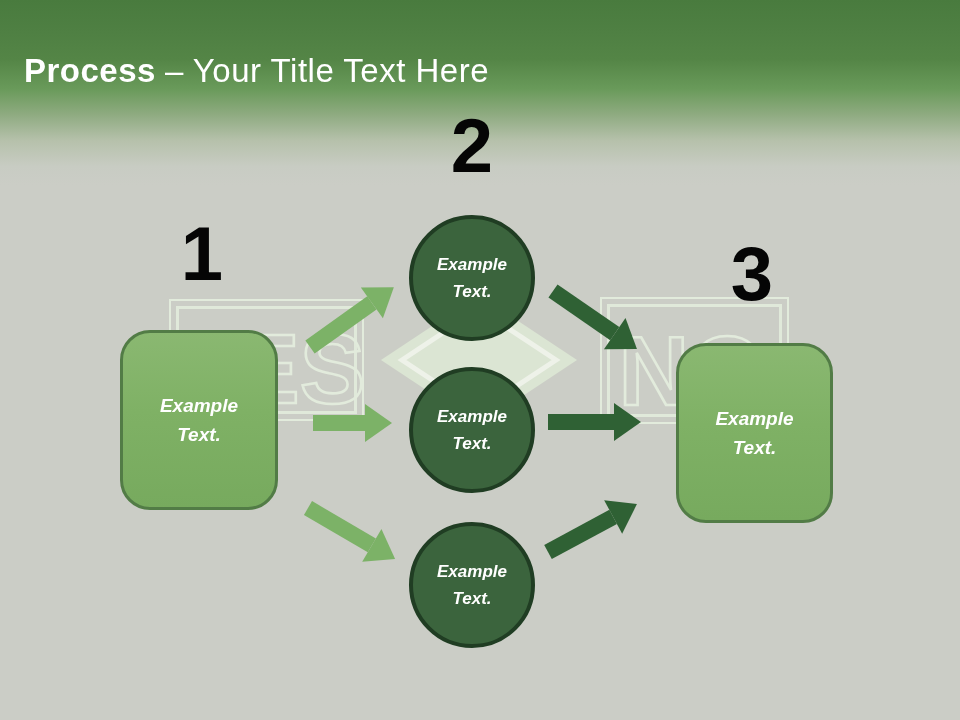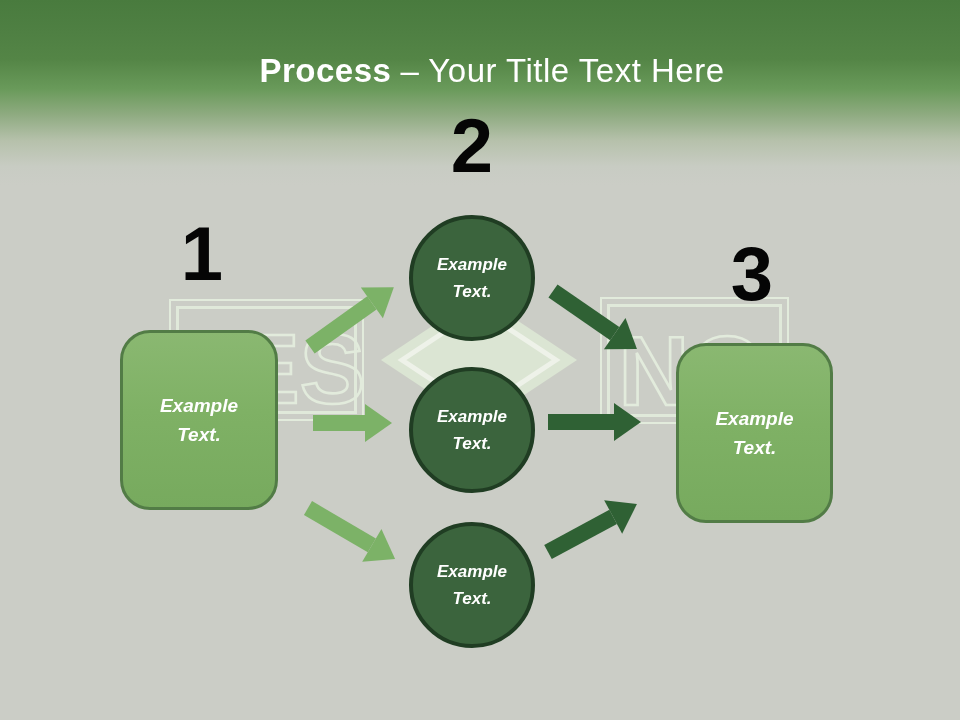--- a/index.html
+++ b/index.html
@@ -10,21 +10,21 @@
   }
   
   .header {
     position:absolute; left:0; top:0; width:960px; height:185px;
     background:linear-gradient(to bottom,
       #497b3e 0%, #4f8043 18%, #548546 32%, #699a5a 48%,
       #8fab81 62%, #b6c1ab 76%, #c8ccc3 90%, #cbcdc6 100%);
   }
   .title {
     position:absolute; left:0; top:52px; width:960px;
-    text-align:center; padding-left:24px; box-sizing:border-box;
+    text-align:left; padding-left:24px; box-sizing:border-box;
     color:#ffffff; font-size:33px; letter-spacing:0.5px; white-space:nowrap;
   }
   .title-keyword { font-weight:bold; }
   .title-rest { margin-left:9px; font-weight:normal; }
 
   
   .step-number {
     position:absolute; width:70px; text-align:center;
     font-size:76px; font-weight:bold; color:#050505; line-height:1;
   }

